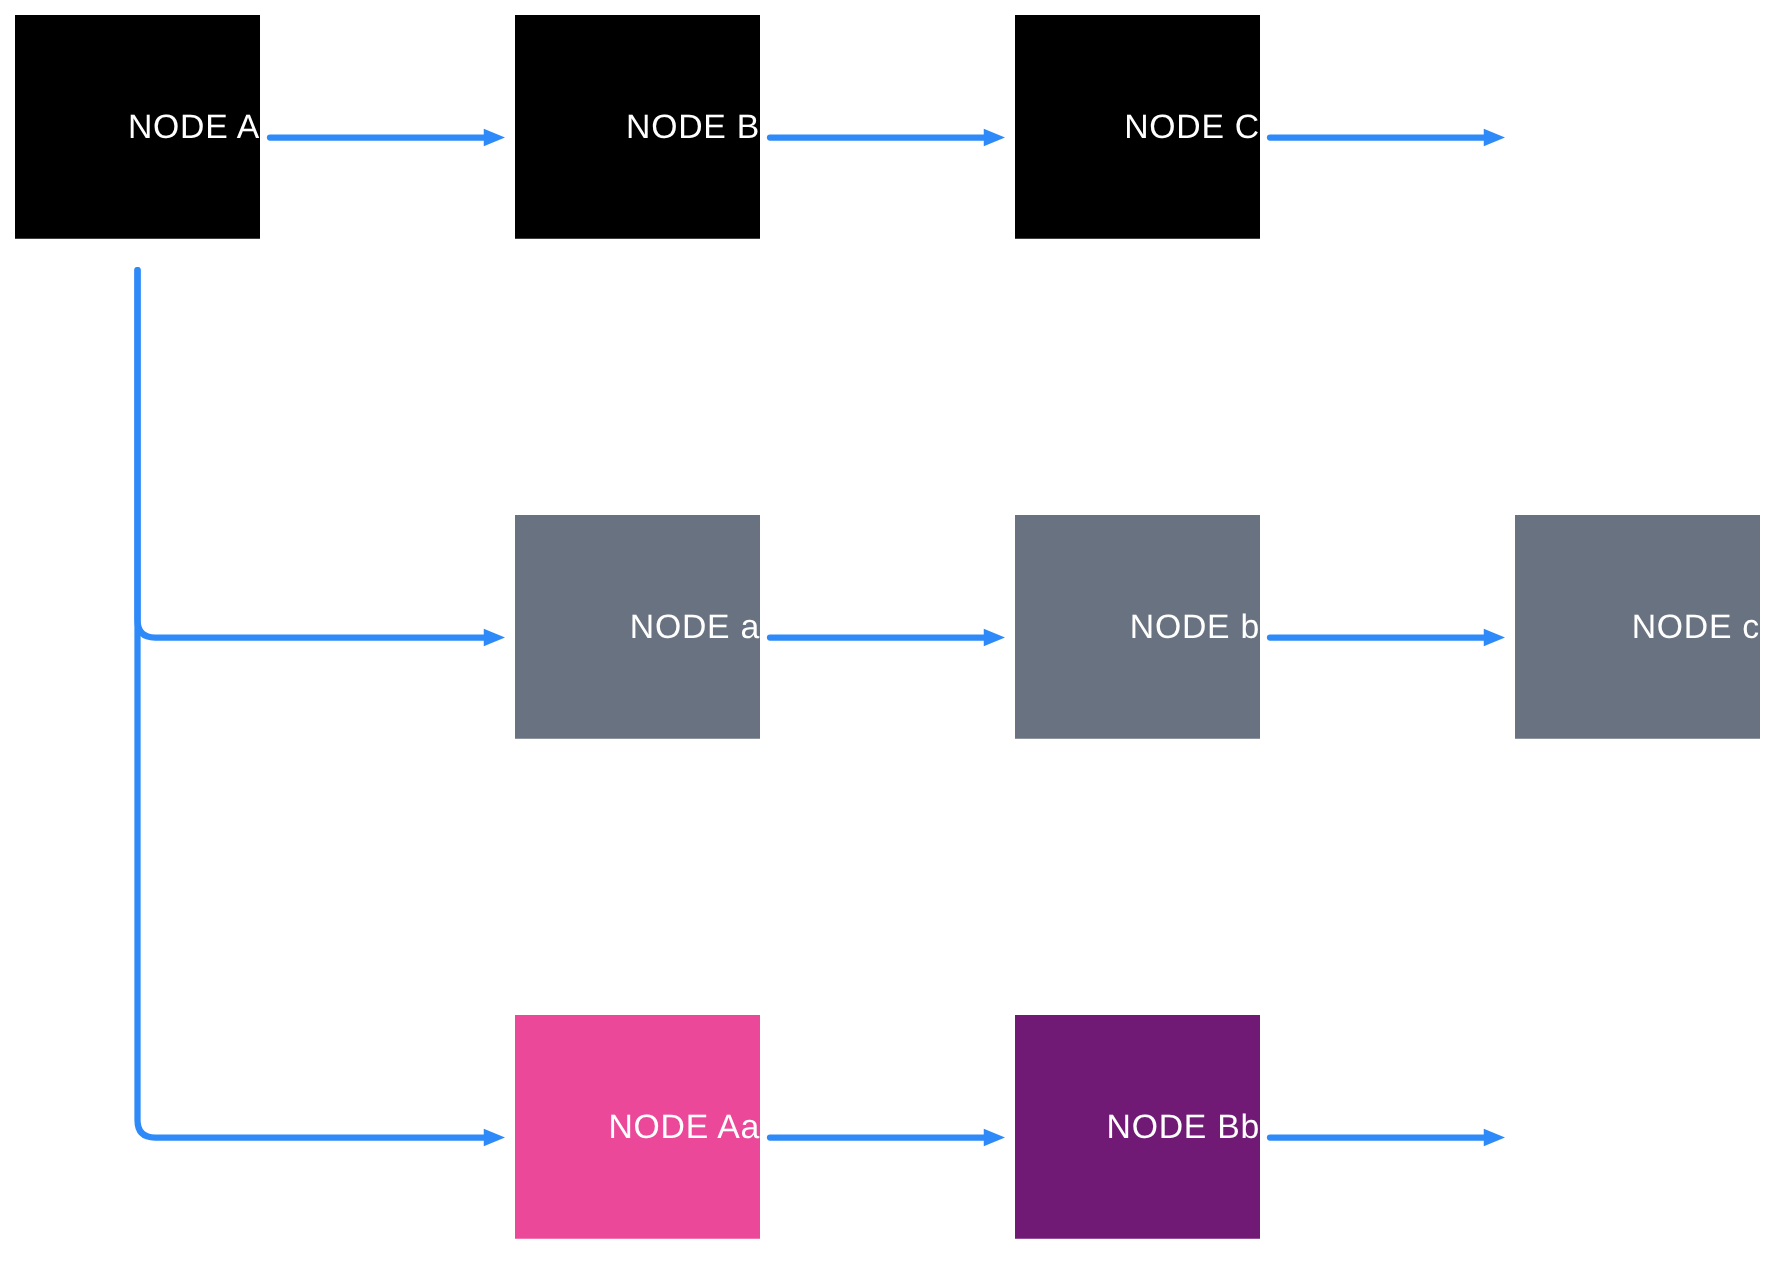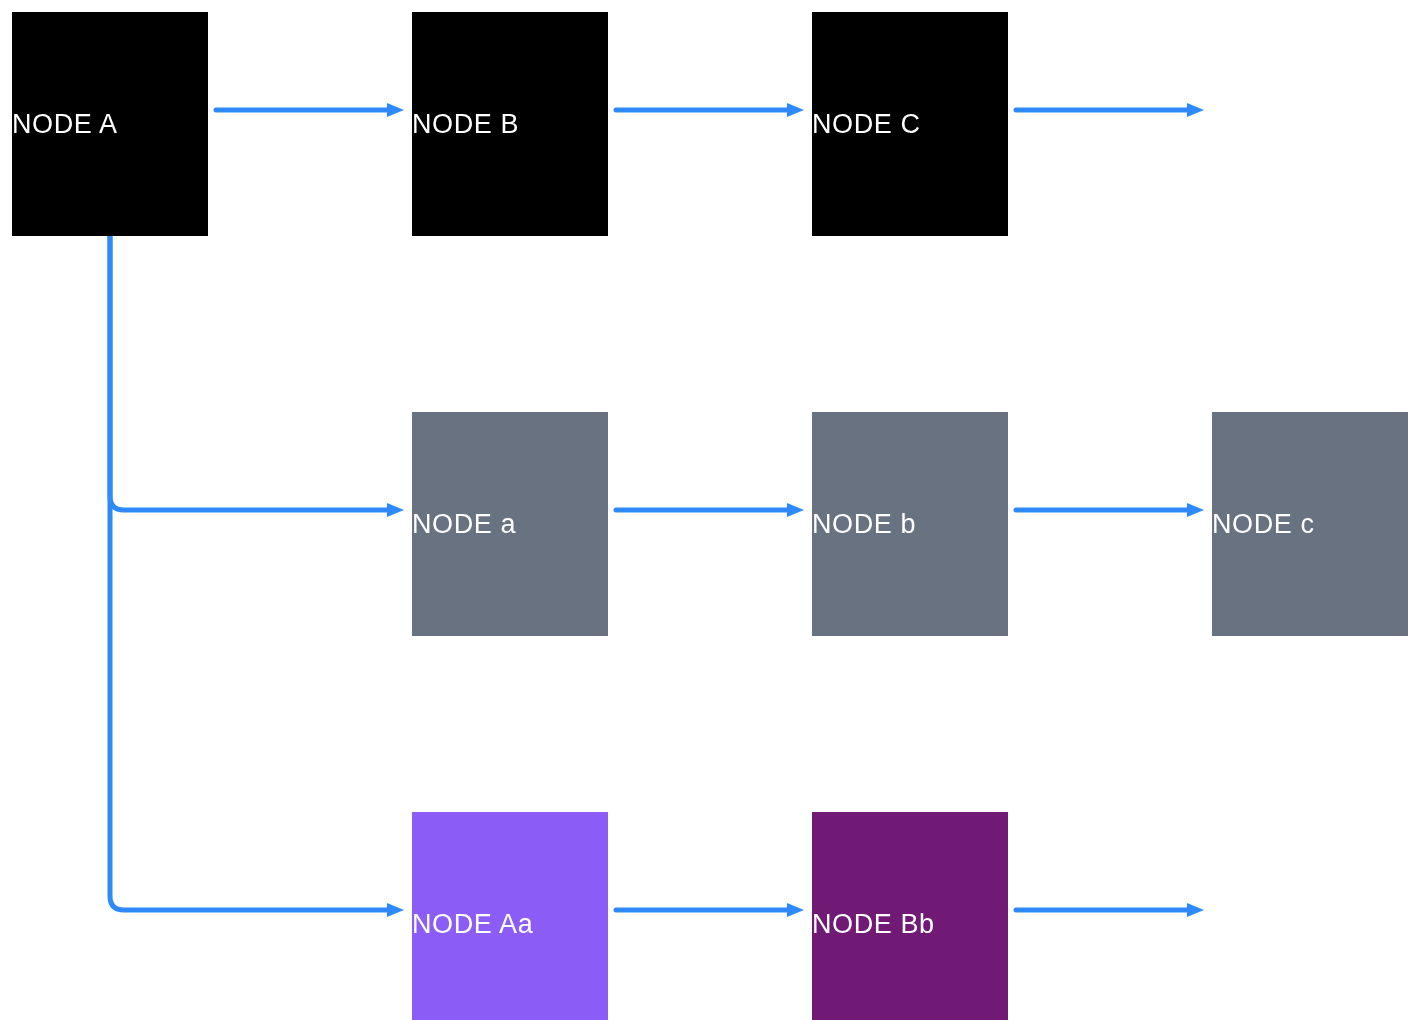--- a/index.html
+++ b/index.html
@@ -19,24 +19,24 @@
     position: absolute;
     left: 0;
     top: 0;
     width: 1420px;
     height: 1020px;
     pointer-events: none;
   }
   .node {
     position: absolute;
     width: 196px;
-    height: 224px;
+    height: 179px;
     display: flex;
     align-items: center;
-    justify-content: flex-start;
+    justify-content: flex-end;
     box-sizing: border-box;
   }
   .node-label {
     color: #ffffff;
     font-size: 27px;
     font-weight: normal;
     letter-spacing: 0.6px;
     white-space: nowrap;
     user-select: none;
   }
@@ -75,19 +75,19 @@
     </div>
     <div class="node" style="left: 412px; top: 412px; background: rgb(105, 114, 128);">
       <span class="node-label" style="color: rgb(255, 255, 255);">NODE a</span>
     </div>
     <div class="node" style="left: 812px; top: 412px; background: rgb(105, 114, 128);">
       <span class="node-label" style="color: rgb(255, 255, 255);">NODE b</span>
     </div>
     <div class="node" style="left: 1212px; top: 412px; background: rgb(105, 114, 128);">
       <span class="node-label" style="color: rgb(255, 255, 255);">NODE c</span>
     </div>
-    <div class="node" style="left: 412px; top: 812px; background: #8b5cf6;">
+    <div class="node" style="left: 412px; top: 812px; background: #ec4899;">
       <span class="node-label" style="color: rgb(255, 255, 255);">NODE Aa</span>
     </div>
     <div class="node" style="left: 812px; top: 812px; background: #701a75;">
       <span class="node-label" style="color: rgb(255, 255, 255);">NODE Bb</span>
     </div>
   </div>
 
 </body></html>

